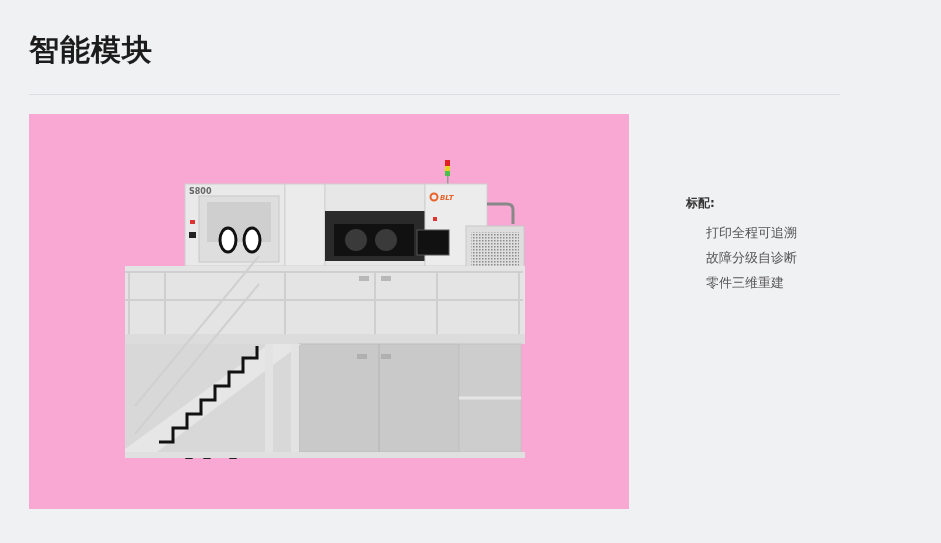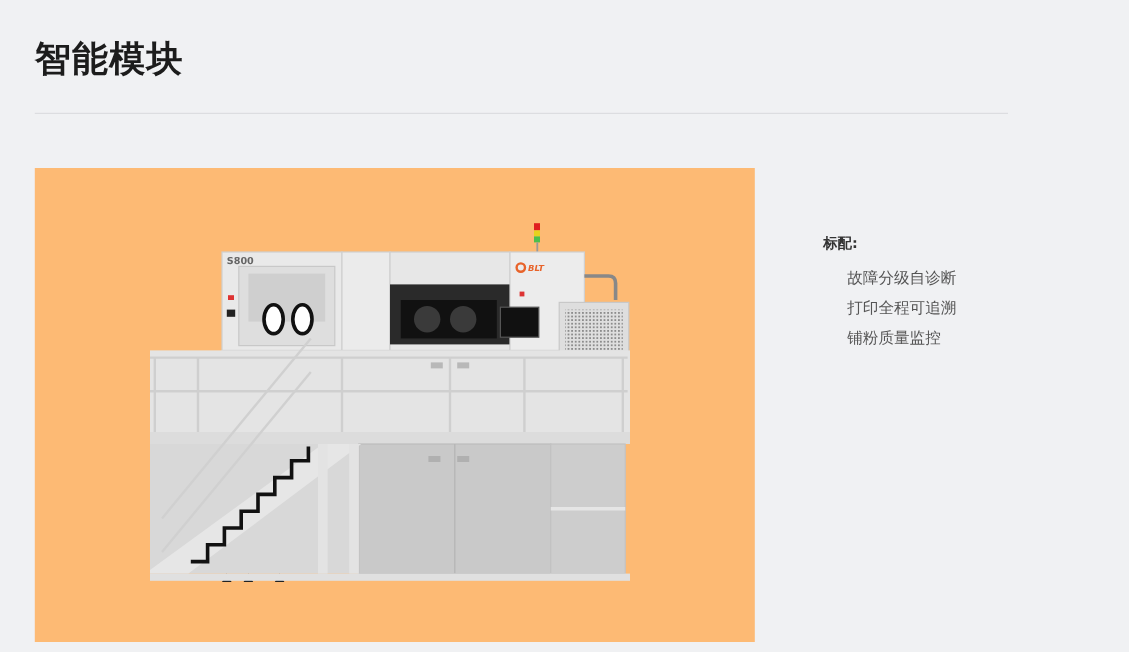--- a/index.html
+++ b/index.html
@@ -13,22 +13,22 @@
   .title {
     position: absolute; left: 29px; top: 20px;
     font-size: 30px; font-weight: bold; color: #1c1c1c; letter-spacing: 1px;
     line-height: 36px;
   }
   .divider {
     position: absolute; left: 29px; right: 0; top: 82px; height: 1px;
     background: #dcdde0;
   }
   .image-panel {
-    position: absolute; left: 29px; top: 128px; width: 600px; height: 395px;
-    background: #fdba74; overflow: hidden;
+    position: absolute; left: 29px; top: 102px; width: 600px; height: 395px;
+    background: #f9a8d4; overflow: hidden;
   }
   .spec {
     position: absolute; left: 686px; top: 180px; width: 250px;
   }
   .spec-heading {
     font-size: 12px; font-weight: bold; color: #333; line-height: 22px;
     margin-bottom: 6px;
   }
   .spec-list { list-style: none; padding-left: 20px; }
   .spec-list li {
@@ -123,19 +123,19 @@
         <polygon points="200,345 204,338 208,345"></polygon>
       </g>
       <rect x="96" y="338" width="400" height="6" fill="#e0e0e0"></rect>
     </svg>
   </div>
 
   <div class="spec">
     <div class="spec-group">
       <div class="spec-heading">标配:</div>
       <ul class="spec-list">
+        <li>打印全程可追溯</li>
         <li>故障分级自诊断</li>
-        <li>打印全程可追溯</li>
-        <li>铺粉质量监控</li>
+        <li>零件三维重建</li>
       </ul>
     </div>
   </div>
 </div>
 
 </body></html>

